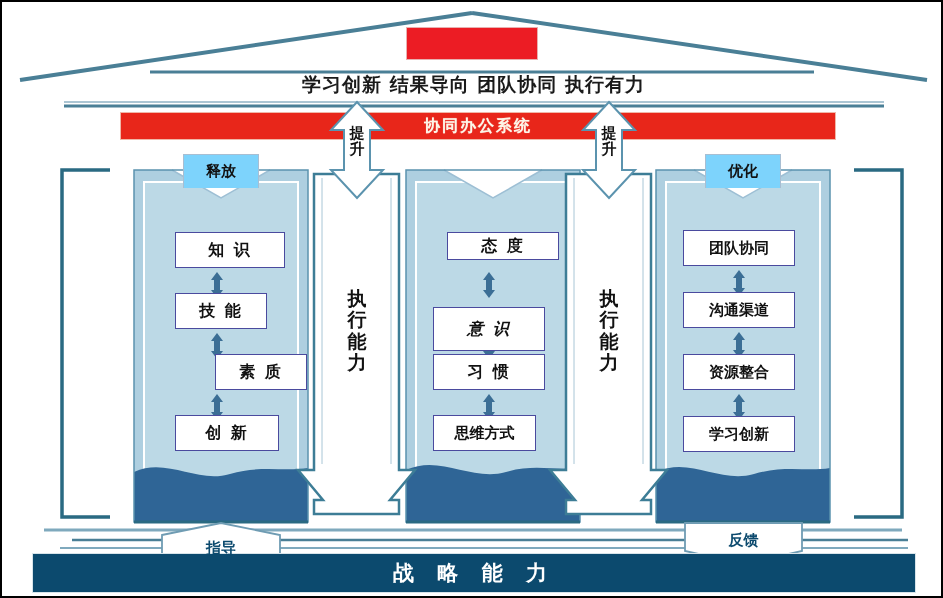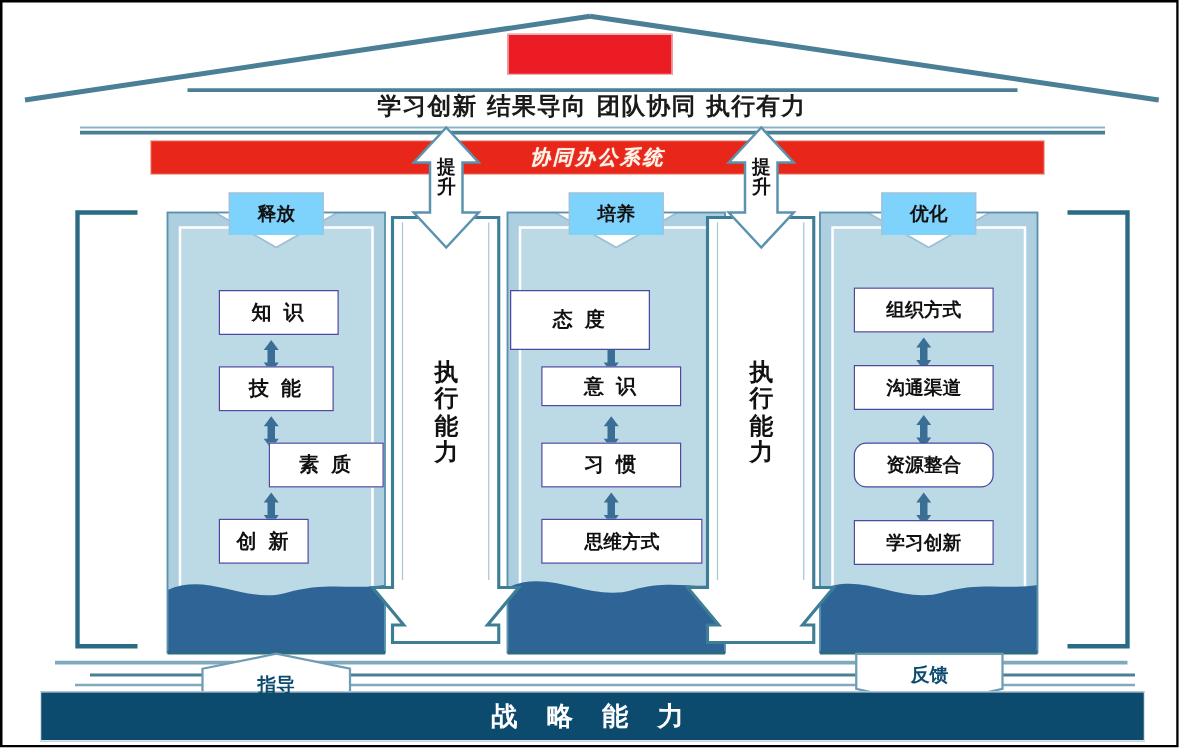--- a/index.html
+++ b/index.html
@@ -34,21 +34,20 @@
   .sys-bar{
     position:absolute;left:118px;top:110px;width:716px;height:28px;
     background:#e8261a;
     border:1px solid #f0b7a8;
     box-sizing:border-box;
     display:flex;align-items:center;justify-content:center;
   }
   .sys-bar-label{
     font-size:16px;font-weight:bold;color:#fdf6e8;letter-spacing:2px;
     text-shadow:0 0 1px rgba(255,255,255,.6);
-    font-style:italic;
   }
 
   
   .main-svg{position:absolute;left:0;top:0;width:943px;height:598px;
             pointer-events:none;}
 
   
   .cap{
     position:absolute;width:76px;height:34px;
     display:flex;align-items:center;justify-content:center;
@@ -223,36 +222,35 @@
     <path d="M42 528 L900 528" stroke="#7fa9bd" stroke-width="3" fill="none"></path>
     <path d="M70 538 L906 538" stroke="#4a7f96" stroke-width="2.5" fill="none"></path>
     <path d="M58 546 L906 546" stroke="#7fa9bd" stroke-width="2" fill="none"></path>
 
     <path d="M160 533 L219 521 L278 533 L278 562 L160 562 Z" fill="#ffffff" stroke="#6f9cb3" stroke-width="1.8"></path>
 
     <path d="M683 521 L800 521 L800 549 L741 562 L683 549 Z" fill="#ffffff" stroke="#6f9cb3" stroke-width="1.8"></path>
   </svg>
 
   <div class="cap" style="left:181px;top:152px;">释放</div>
-  <div class="cap" style="left:453px;top:152px;">培养</div>
   <div class="cap" style="left:703px;top:152px;">优化</div>
 
-  <div class="item-box" style="left:173px;top:230px;width:96px;height:36px;">知 识</div>
+  <div class="item-box" style="left:173px;top:230px;width:110px;height:36px;">知 识</div>
   <div class="item-box" style="left:173px;top:291px;width:92px;height:36px;">技 能</div>
   <div class="item-box" style="left:173px;top:352px;width:92px;height:36px;margin-left:40px;">素 质</div>
-  <div class="item-box" style="left:173px;top:413px;width:72px;height:36px;">创 新</div>
-
-  <div class="item-box" style="left:406px;top:230px;width:112px;height:48px;">态 度</div>
-  <div class="item-box" style="left:431px;top:291px;width:112px;height:32px;">意 识</div>
+  <div class="item-box" style="left:173px;top:413px;width:104px;height:36px;">创 新</div>
+
+  <div class="item-box" style="left:445px;top:230px;width:112px;height:28px;">态 度</div>
+  <div class="item-box" style="left:431px;top:305px;width:112px;height:44px;font-style:italic;">意 识</div>
   <div class="item-box" style="left:431px;top:352px;width:112px;height:36px;">习 惯</div>
-  <div class="item-box wide" style="left:431px;top:413px;width:129px;height:36px;">思维方式</div>
-
-  <div class="item-box wide" style="left:681px;top:228px;width:112px;height:36px;">组织方式</div>
+  <div class="item-box wide" style="left:431px;top:413px;width:103px;height:36px;">思维方式</div>
+
+  <div class="item-box wide" style="left:681px;top:228px;width:112px;height:36px;">团队协同</div>
   <div class="item-box wide" style="left:681px;top:290px;width:112px;height:36px;">沟通渠道</div>
-  <div class="item-box wide" style="left:681px;top:352px;width:112px;height:36px;border-radius:10px;">资源整合</div>
+  <div class="item-box wide" style="left:681px;top:352px;width:112px;height:36px;">资源整合</div>
   <div class="item-box wide" style="left:681px;top:414px;width:112px;height:36px;">学习创新</div>
 
   <div class="lift-label" style="left:345px;top:124px;">
     <span>提</span>
     <span>升</span>
   </div>
   <div class="lift-label" style="left:597px;top:124px;">
     <span>提</span>
     <span>升</span>
   </div>

